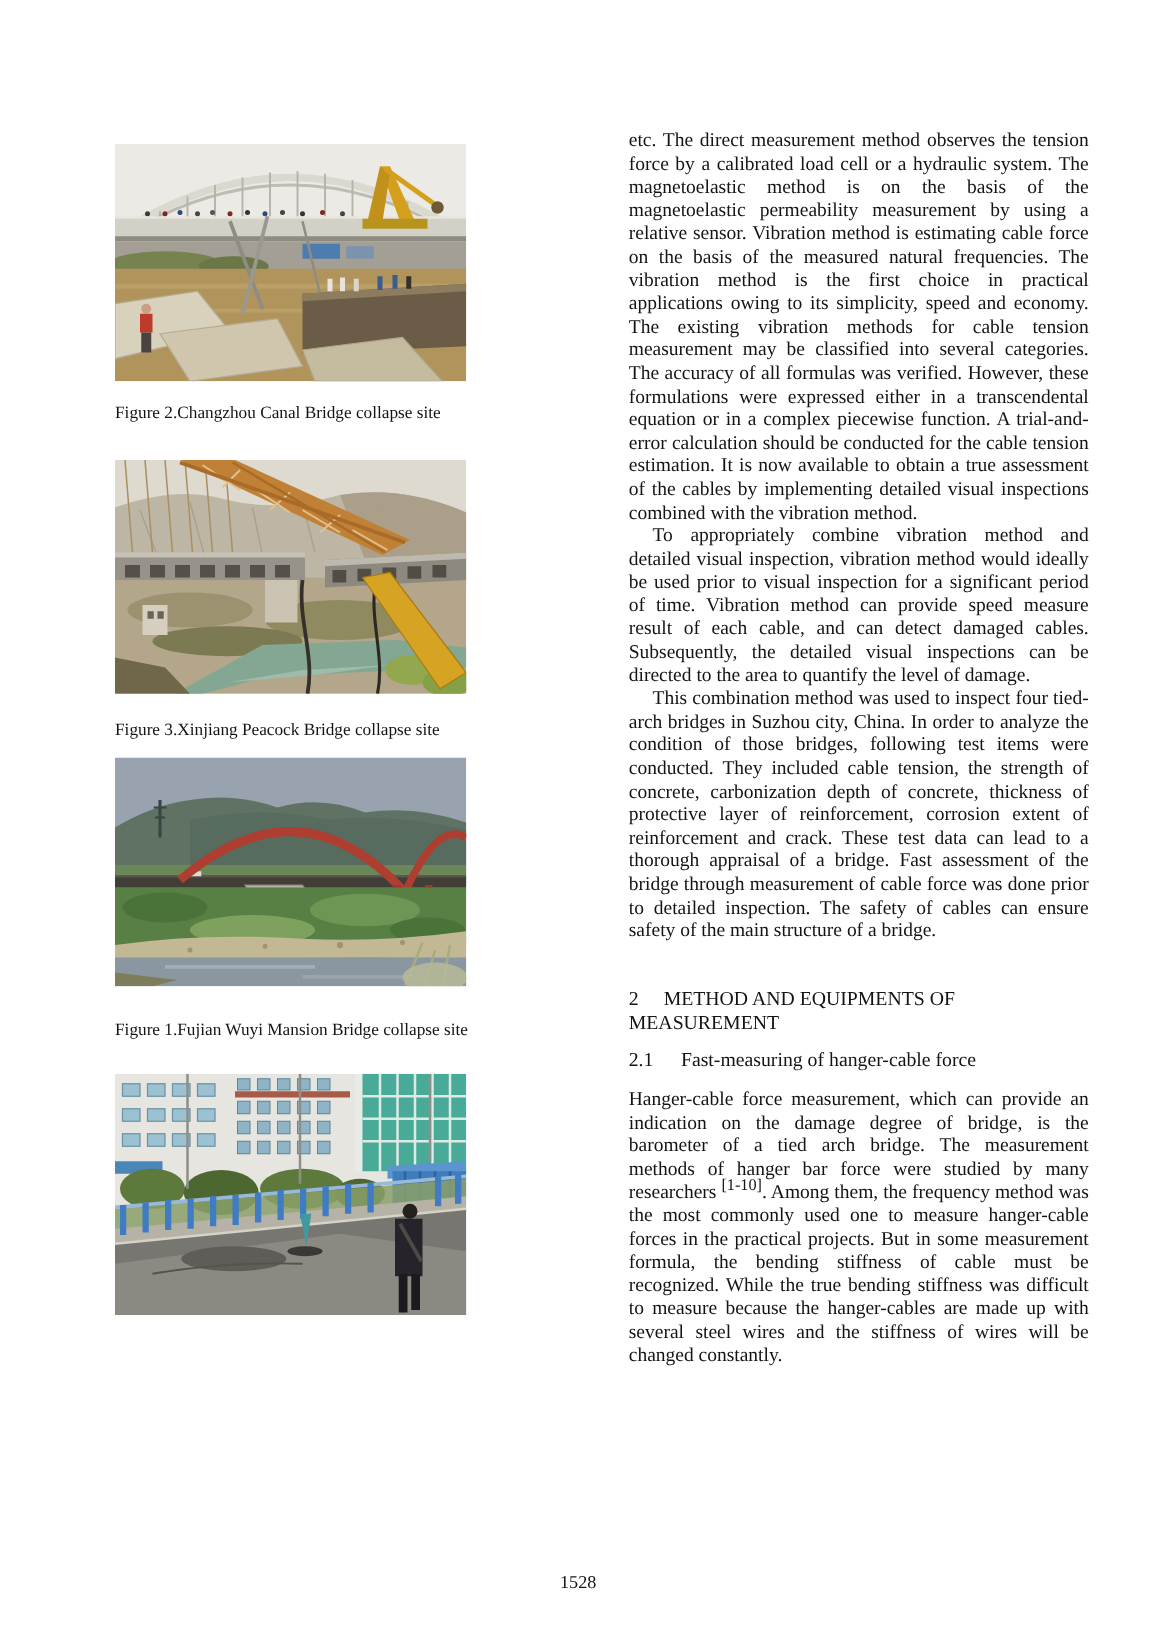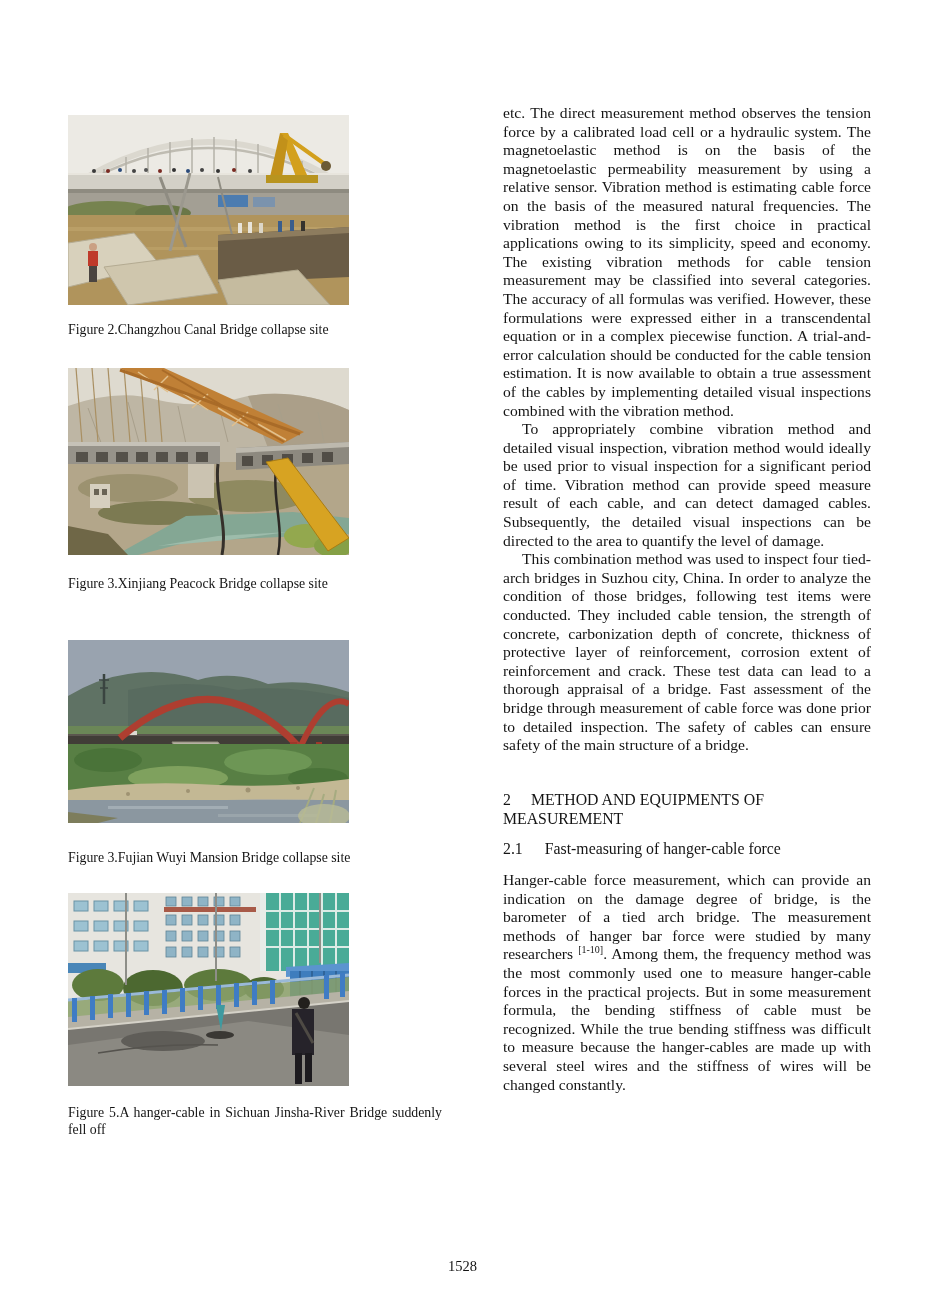--- a/index.html
+++ b/index.html
@@ -1,45 +1,45 @@
 <!DOCTYPE html>
 <html><head>
 <meta charset="utf-8">
 <style>
   html,body{margin:0;padding:0;background:#ffffff;}
   .page{
     position:relative;width:925px;height:1309px;background:#ffffff;
     font-family:"Liberation Serif","DejaVu Serif",serif;color:#141414;overflow:hidden;
   }
-  .col-left{position:absolute;left:68px;top:115px;width:374px;}
+  .col-left{position:absolute;left:92px;top:115px;width:374px;}
   .col-right{position:absolute;left:503px;top:104px;width:368px;}
   .fig{margin:0;padding:0;}
   .fig svg{display:block;width:281px;}
   .caption{
     font-size:13.8px;line-height:17px;text-align:justify;width:374px;margin:0;
   }
   .f1 .caption{margin-top:16px;} .f1{margin-bottom:30px;}
-  .f2 .caption{margin-top:20px;} .f2{margin-bottom:48px;}
+  .f2 .caption{margin-top:20px;} .f2{margin-bottom:14px;}
   .f3 .caption{margin-top:26px;} .f3{margin-bottom:27px;}
   .f4 .caption{margin-top:18px;} .f4{margin-bottom:0;}
   p.body{
     font-size:15.6px;line-height:18.6px;text-align:justify;margin:0;
   }
   p.indent{text-indent:19px;font-family:Liberation Serif, serif;}
   .left-para{margin-top:22px;}
   h2.section{
     font-size:15.8px;line-height:19.6px;font-weight:normal;margin:35px 0 10px 0;text-align:left;
   }
   h2.section .sec-num{margin-right:20px;}
   h3.subsection{
     font-size:15.8px;line-height:19px;font-weight:normal;margin:0 0 13px 0;text-align:left;
   }
   h3.subsection .sec-num{margin-right:22px;font-style:normal;font-family:Liberation Serif, serif;}
   h3.subsection .sub-title{}
-  sup.ref{font-size:10px;line-height:0;vertical-align:super;}
+  sup.ref{font-size:13px;line-height:0;vertical-align:super;}
   .footer{
     position:absolute;left:0;top:1258px;width:925px;text-align:center;
     font-size:14.5px;
   }
 </style>
 </head>
 <body>
 
 <div class="page">
 
@@ -228,21 +228,21 @@
         <rect x="40" y="166" width="120" height="3" fill="#a2adb4"></rect>
         <rect x="150" y="174" width="100" height="3" fill="#9aa5ab"></rect>
         <polygon points="0,172 50,178 30,183 0,183" fill="#7d7d5c"></polygon>
         <g stroke="#a6ab80" stroke-width="2">
           <line x1="232" y1="183" x2="246" y2="148"></line>
           <line x1="248" y1="183" x2="256" y2="154"></line>
           <line x1="262" y1="183" x2="268" y2="150"></line>
         </g>
         <ellipse cx="256" cy="176" rx="26" ry="12" fill="#b9bc96" opacity="0.8"></ellipse>
       </svg>
-      <figcaption class="caption">Figure 3.Fujian Wuyi Mansion Bridge collapse site</figcaption>
+      <figcaption class="caption">Figure 1.Fujian Wuyi Mansion Bridge collapse site</figcaption>
     </figure>
 
     <figure class="fig f4">
       <svg width="281" height="193" viewBox="0 0 281 193" preserveAspectRatio="none">
         <rect width="281" height="193" fill="#e7e5df"></rect>
         <g>
           <g fill="#9cc2d2" stroke="#6a93a6" stroke-width="1">
             <rect x="6" y="8" width="14" height="10"></rect>
               <rect x="26" y="8" width="14" height="10"></rect>
             <rect x="46" y="8" width="14" height="10"></rect>
@@ -341,21 +341,20 @@
           <ellipse cx="152" cy="142" rx="14" ry="4" fill="#3a3834"></ellipse>
         </g>
         <g>
           <circle cx="236" cy="110" r="6" fill="#23201d"></circle>
           <rect x="224" y="116" width="22" height="46" fill="#26232a"></rect>
           <line x1="228" y1="120" x2="245" y2="150" stroke="#4e4a44" stroke-width="3"></line>
           <rect x="227" y="160" width="7" height="31" fill="#1c1a1e"></rect>
           <rect x="237" y="160" width="7" height="29" fill="#1c1a1e"></rect>
         </g>
       </svg>
-      <figcaption class="caption">Figure 5.A hanger-cable in Sichuan Jinsha-River Bridge suddenly fell off</figcaption>
     </figure>
 
   </div>
 
   <div class="col-right">
     <p class="body">etc. The direct measurement method observes the tension force by a calibrated load cell or a hydraulic system. The magnetoelastic method is on the basis of the magnetoelastic permeability measurement by using a relative sensor. Vibration method is estimating cable force on the basis of the measured natural frequencies. The vibration method is the first choice in practical applications owing to its simplicity, speed and economy. The existing vibration methods for cable tension measurement may be classified into several categories. The accuracy of all formulas was verified. However, these formulations were expressed either in a transcendental equation or in a complex piecewise function. A trial-and-error calculation should be conducted for the cable tension estimation. It is now available to obtain a true assessment of the cables by implementing detailed visual inspections combined with the vibration method.</p>
     <p class="body indent">To appropriately combine vibration method and detailed visual inspection, vibration method would ideally be used prior to visual inspection for a significant period of time. Vibration method can provide speed measure result of each cable, and can detect damaged cables. Subsequently, the detailed visual inspections can be directed to the area to quantify the level of damage.</p>
     <p class="body indent">This combination method was used to inspect four tied-arch bridges in Suzhou city, China. In order to analyze the condition of those bridges, following test items were conducted. They included cable tension, the strength of concrete, carbonization depth of concrete, thickness of protective layer of reinforcement, corrosion extent of reinforcement and crack. These test data can lead to a thorough appraisal of a bridge. Fast assessment of the bridge through measurement of cable force was done prior to detailed inspection. The safety of cables can ensure safety of the main structure of a bridge.</p>
 
     <h2 class="section"><span class="sec-num">2</span><span>METHOD AND EQUIPMENTS OF MEASUREMENT</span></h2>

